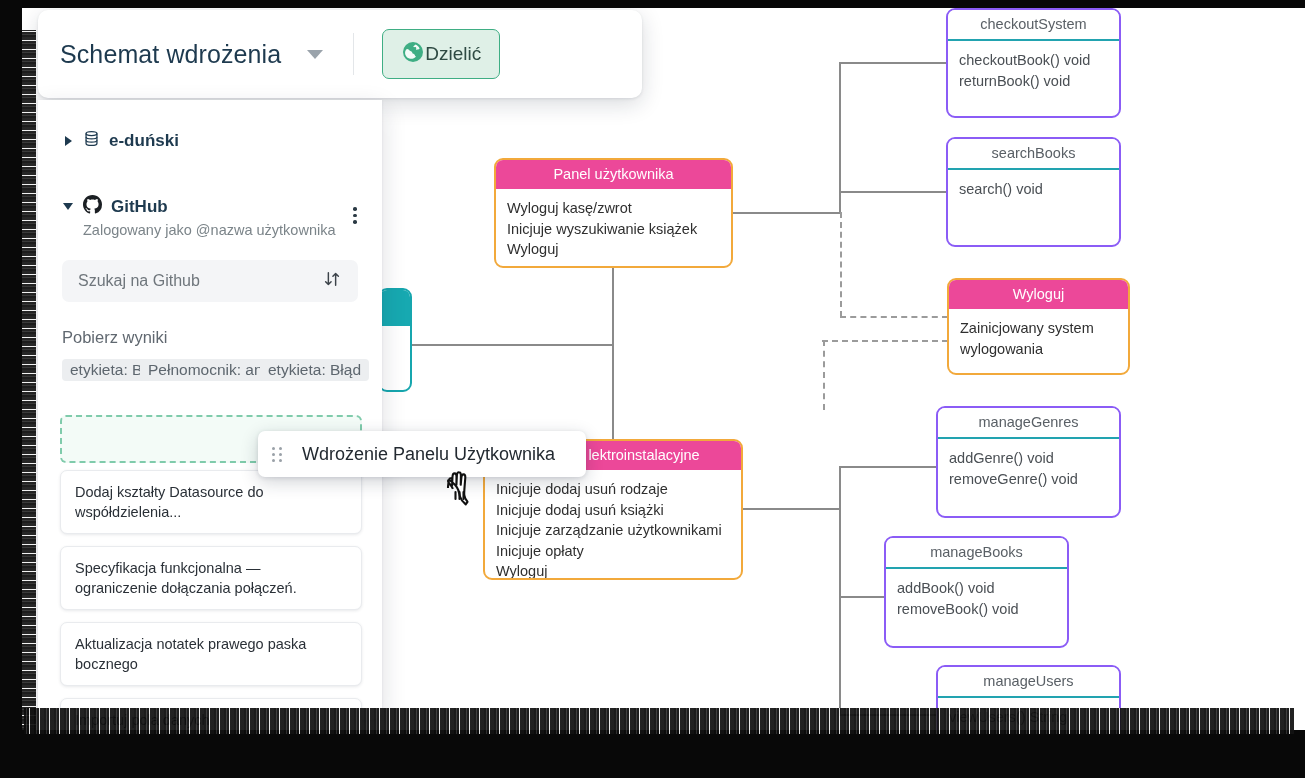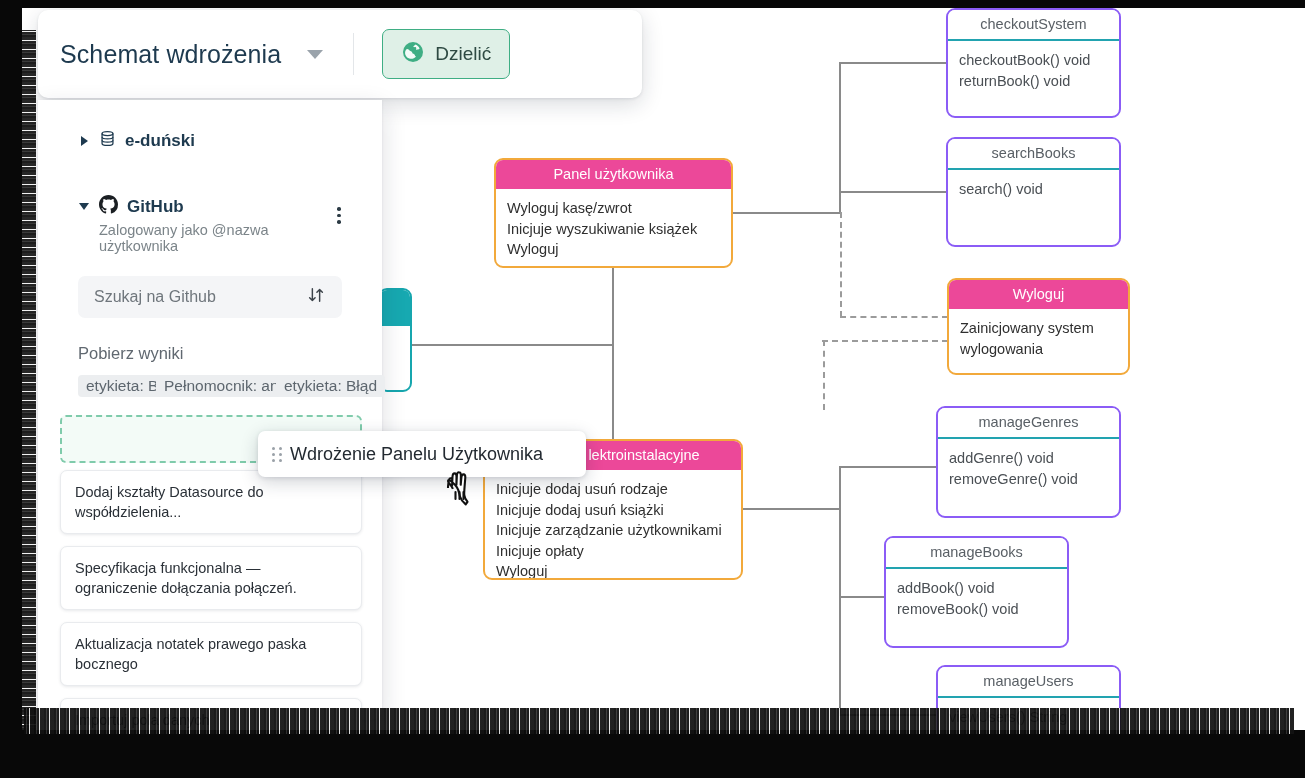--- a/index.html
+++ b/index.html
@@ -85,31 +85,31 @@
     font-size: 25px; color: #1e3a4f; letter-spacing: .1px;
     white-space: nowrap;
   }
   #title-caret {
     margin-left: 26px; width: 0; height: 0;
     border-left: 8px solid transparent; border-right: 8px solid transparent;
     border-top: 9px solid #9aa3ab; cursor: pointer;
   }
   #hdr-sep { width: 1px; height: 42px; background: #e3e6e9; margin-left: 30px; }
   #share-btn {
-    margin-left: 28px; display: flex; align-items: center; gap: 10px;
+    margin-left: 28px; display: flex; align-items: center; 
     background: #dff0e7; border: 1.5px solid #3fae84; border-radius: 7px;
     padding: 10px 18px; cursor: pointer;
   }
   #share-label { font-size: 19px; color: #2e4a43; }
 
   #sidebar {
     position: absolute; left: 38px; top: 100px; width: 344px; height: 620px;
     background: #fff; border-radius: 0 0 10px 10px; z-index: 6;
     box-shadow: 0 8px 26px rgba(20,30,50,.14), 0 1px 3px rgba(20,30,50,.08);
-    padding: 18px 40px 0;
+    padding: 18px 24px 0;
   }
 
   .tree-row { display: flex; align-items: center; gap: 9px; cursor: pointer; }
   .tw { width: 12px; display:flex; align-items:center; justify-content:center; }
   .caret-r { width:0;height:0;border-top:5px solid transparent;border-bottom:5px solid transparent;border-left:7px solid #1e3a4f; }
   .caret-d { width:0;height:0;border-left:5px solid transparent;border-right:5px solid transparent;border-top:7px solid #1e3a4f; }
   .tree-label { font-size: 17px; font-weight: bold; color: #1e3a4f; }
 
   #edunski-row { margin-top: 12px; }
   #github-block { margin-top: 44px; position: relative; }
@@ -145,21 +145,21 @@
     font-size: 14.5px; color: #2a3037; line-height: 1.38;
   }
   #more-issues { text-align: center; font-size: 15.5px; color: #767d84;
                  margin-top: 6px; cursor: pointer; }
 
   
   #drag-card {
     position: absolute; left: 258px; top: 431px; width: 328px; height: 46px;
     background: #fff; border-radius: 7px; z-index: 30;
     box-shadow: 0 5px 18px rgba(25,35,55,.20), 0 1px 4px rgba(25,35,55,.12);
-    display: flex; align-items: center; padding: 0 14px; gap: 8px; cursor: grabbing;
+    display: flex; align-items: center; padding: 0 14px; gap: 20px; cursor: grabbing;
   }
   #grip { display: grid; grid-template-columns: 3px 3px; gap: 3px 4px; }
   #grip i { width:3px;height:3px;border-radius:50%;background:#9aa1a8;display:block; }
   #drag-title { font-size: 18px; color: #232a31; white-space: nowrap; }
 
   #cursor-hand { position: absolute; left: 438px; top: 462px; z-index: 40; pointer-events:none; }
 </style>
 </head>
 <body>
 

